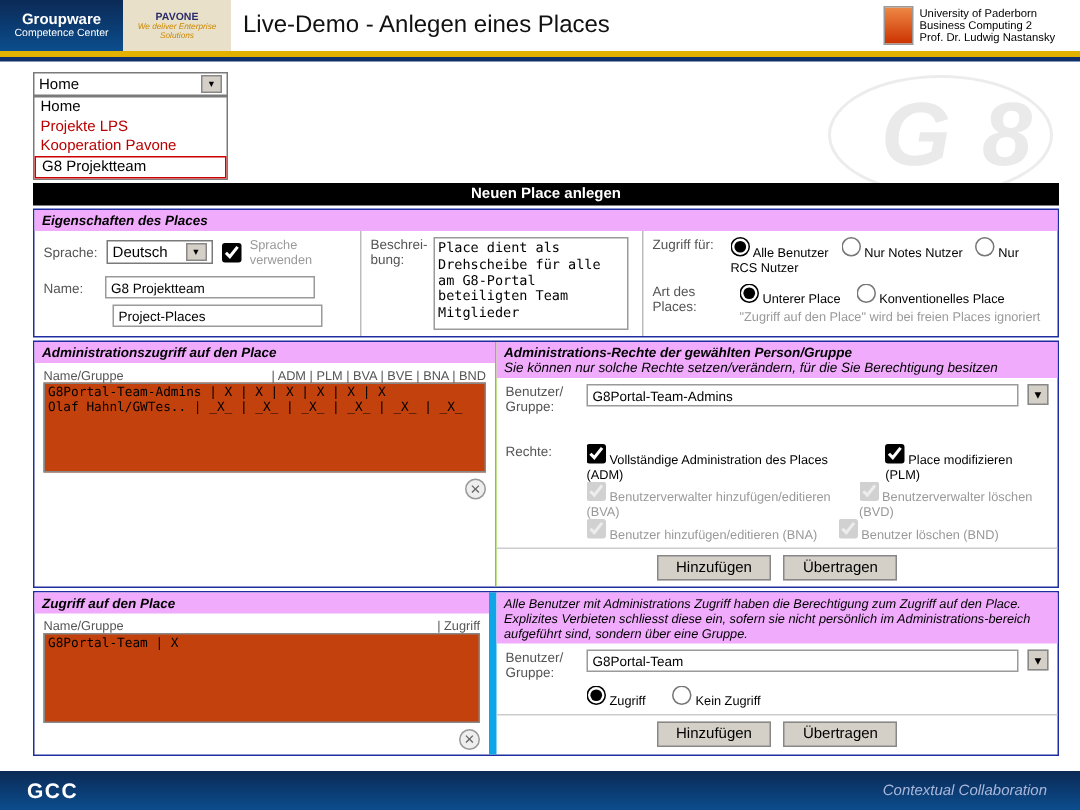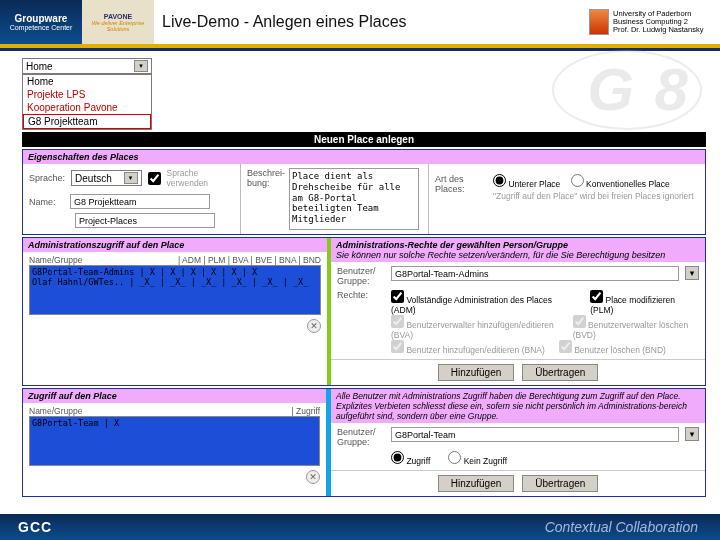--- a/index.html
+++ b/index.html
@@ -1,18 +1,18 @@
 <!DOCTYPE html>
 <html><head>
 <meta charset="utf-8">
 <style>
   * { box-sizing: border-box; margin: 0; padding: 0; }
   body { width: 720px; height: 540px; font-family: Verdana, Arial, sans-serif; font-size: 9px; background: #fff; overflow: hidden; }
 
-  .topbar { display: flex; align-items: stretch; height: 44px; border-radius: 20px; }
+  .topbar { display: flex; align-items: stretch; height: 34px; border-radius: 20px; }
   .logo-gcc { width: 82px; background: linear-gradient(#0b2a56,#0b4d8d); color:#fff; display:flex; flex-direction:column; justify-content:center; align-items:center; font-size:7px; }
   .logo-gcc .big { font-size:10px; font-weight:bold; }
   .logo-pavone { width: 72px; background:#e8e0c8; display:flex;flex-direction:column;align-items:center;justify-content:center; font-size:7px; }
   .logo-pavone .p { font-weight:bold; color:#2b2b6b; }
   .title { flex:1; display:flex; align-items:center; padding-left:8px; font-size:16px; color:#111; }
   .uni { width: 135px; display:flex; gap:4px; align-items:center; font-size:7.5px; line-height:1.1; padding:2px 4px; }
   .uni .shield { width:20px; height:26px; background:linear-gradient(#e84,#c30); border:1px solid #999; }
   .gold-band { height:4px; background:#e2b100; }
   .nav-band { height:3px; background:#11306a; }
 
@@ -35,30 +35,30 @@
   .col { border-right:1px solid #bdbdbd; }
   .col:last-child { border-right:none; }
 
   .lbl { color:#555; font-size:9px; }
   .inp { border:1px solid #9a9a9a; background:#fff; padding:1px 3px; font-size:9px; height:15px; }
   .textarea { border:1px solid #9a9a9a; background:#fff; font-family:monospace; font-size:9px; padding:2px; white-space:pre-wrap; line-height:1.2; }
   .radio, .check { accent-color:#000; }
   .small { font-size:8.5px; }
   .muted { color:#999; }
 
-  .listbox { border:1px solid #888; background:#1d4ed8; height:50px; padding:1px 2px; font-family:monospace; font-size:8.5px; }
+  .listbox { border:1px solid #888; background:#c2410c; height:60px; padding:1px 2px; font-family:monospace; font-size:8.5px; }
 
   .btn { background:#d4d0c8; border:1px solid #888; padding:2px 12px; font-size:10px; }
   .btn-row { display:flex; gap:8px; justify-content:center; padding:4px 0; border-top:1px solid #ccc; }
 
   .close-x { width:14px; height:14px; border:1px solid #999; border-radius:50%; background:#eee; display:flex;align-items:center;justify-content:center; font-size:9px; color:#666; }
 
   .footer { position:absolute; bottom:0; left:0; right:0; height:26px; background:linear-gradient(#0b2a56,#0b4d8d); display:flex; align-items:center; color:#fff; }
   .footer .gcc { font-size:14px; font-weight:bold; padding-left:18px; letter-spacing:1px; }
-  .footer .cc { margin-left:auto; padding-right:22px; font-style:italic; font-size:14px; color:#a9b6d9; }
+  .footer .cc { margin-left:auto; padding-right:22px; font-style:italic; font-size:10px; color:#a9b6d9; }
 </style>
 </head>
 <body>
 
 <div class="topbar">
   <div class="logo-gcc">
     <div class="big">Groupware</div>
     <div>Competence Center</div>
   </div>
   <div class="logo-pavone">
@@ -122,35 +122,43 @@
         <div class="col" style="width:188px; padding:4px 6px; display:flex; gap:4px">
           <span class="lbl" style="white-space:pre">Beschrei-
 bung:</span>
           <div class="textarea" style="width:130px;height:62px">Place dient als
 Drehscheibe für alle
 am G8-Portal
 beteiligten Team
 Mitglieder</div>
         </div>
         <div class="col" style="flex:1; padding:4px 6px">
+          <div style="display:flex;gap:6px">
+            <span class="lbl" style="width:52px">Zugriff für:</span>
+            <div class="small">
+              <label><input type="radio" class="radio" checked="" style=""> <span>Alle Benutzer</span></label>
+              <label style="margin-left:6px"><input type="radio" class="radio" style=""> <span>Nur Notes Nutzer</span></label>
+              <label style="margin-left:6px"><input type="radio" class="radio" style=""> <span>Nur RCS Nutzer</span></label>
+            </div>
+          </div>
           <div style="display:flex;gap:6px;margin-top:6px">
             <span class="lbl" style="width:52px;white-space:pre">Art des
 Places:</span>
             <div class="small">
               <label><input type="radio" class="radio" checked="" style=""> <span>Unterer Place</span></label>
               <label style="margin-left:8px"><input type="radio" class="radio" style=""> <span>Konventionelles Place</span></label>
               <div class="muted" style="margin-top:2px">"Zugriff auf den Place" wird bei freien Places ignoriert</div>
             </div>
           </div>
         </div>
       </div>
     </div>
 
     <div class="panel" style="display:flex">
-      <div style="width:308px;border-right:4px solid #84cc16">
+      <div style="width:308px;border-right:1px solid #84cc16">
         <div class="subhead">Administrationszugriff auf den Place</div>
         <div style="padding:3px 6px">
           <div style="display:flex;font-size:8.5px;color:#555">
             <span>Name/Gruppe</span>
             <span style="margin-left:auto">| ADM | PLM | BVA | BVE | BNA | BND</span>
           </div>
           <div class="listbox">
             <div>G8Portal-Team-Admins |  X  |  X  |  X  |  X  |  X  |  X</div>
             <div>Olaf Hahnl/GWTes..   | _X_ | _X_ | _X_ | _X_ | _X_ | _X_</div>
           </div>
@@ -164,21 +172,21 @@
           <span>Administrations-Rechte der gewählten Person/Gruppe</span><br>
           <span style="font-weight:normal">Sie können nur solche Rechte setzen/verändern, für die Sie Berechtigung besitzen</span>
         </div>
         <div style="padding:4px 6px">
           <div style="display:flex;gap:6px;align-items:flex-start">
             <span class="lbl" style="white-space:pre;width:48px">Benutzer/
 Gruppe:</span>
             <input class="inp" style="flex: 1 1 0%;" value="G8Portal-Team-Admins">
             <div class="caret" style="width:14px;height:14px;border:1px solid #888;background:#d4d0c8;display:flex;align-items:center;justify-content:center">▾</div>
           </div>
-          <div style="display:flex;gap:6px;margin-top:4px">
+          <div style="display:flex;gap:6px;margin-top:20px">
             <span class="lbl" style="width:48px">Rechte:</span>
             <div class="small" style="flex:1">
               <div style="display:flex;gap:14px">
                 <label><input type="checkbox" checked="" class="check" style=""> <span>Vollständige Administration des Places (ADM)</span></label>
                 <label><input type="checkbox" checked="" class="check" style=""> <span>Place modifizieren (PLM)</span></label>
               </div>
               <div style="display:flex;gap:14px" class="muted">
                 <label><input type="checkbox" checked="" class="check" disabled="" style=""> <span>Benutzerverwalter hinzufügen/editieren (BVA)</span></label>
                 <label><input type="checkbox" checked="" class="check" disabled="" style=""> <span>Benutzerverwalter löschen (BVD)</span></label>
               </div>

